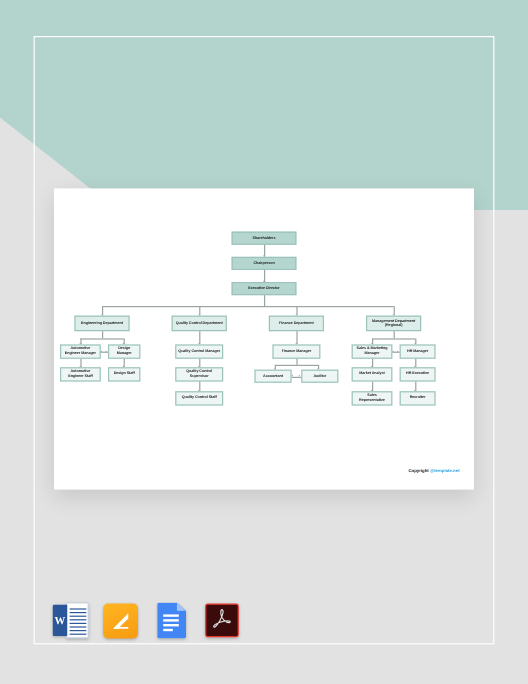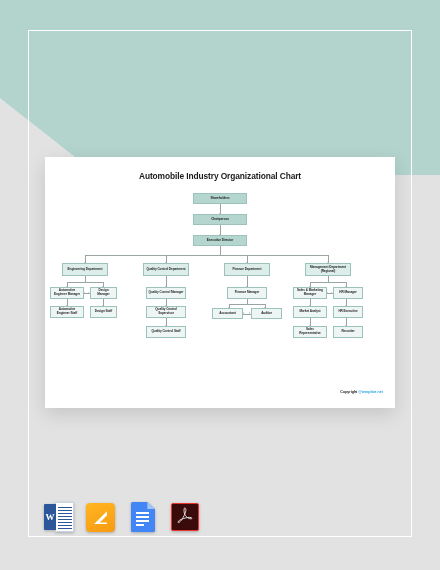--- a/index.html
+++ b/index.html
@@ -219,21 +219,20 @@
 <body>
 
 <div id="backdrop">
 
   <div id="teal-band"></div>
   <div id="grey-wedge"></div>
   <div id="outline-frame"></div>
 
   <div id="doc-card">
 
-    <div id="doc-title">Automobile Industry Organizational Chart</div>
 
     <div id="chart-canvas">
 
       <div class="node lvl-top" style="left:148px;top:36px;width:54px;height:11px;">Shareholders</div>
       <div class="conn v" style="left:174.6px;top:47px;height:10px;"></div>
       <div class="arrow" style="left:173.7px;top:55.5px;"></div>
 
       <div class="node lvl-top" style="left:148px;top:57px;width:54px;height:11px;">Chairperson</div>
       <div class="conn v" style="left:174.6px;top:68px;height:10px;"></div>
       <div class="arrow" style="left:173.7px;top:76.5px;"></div>

